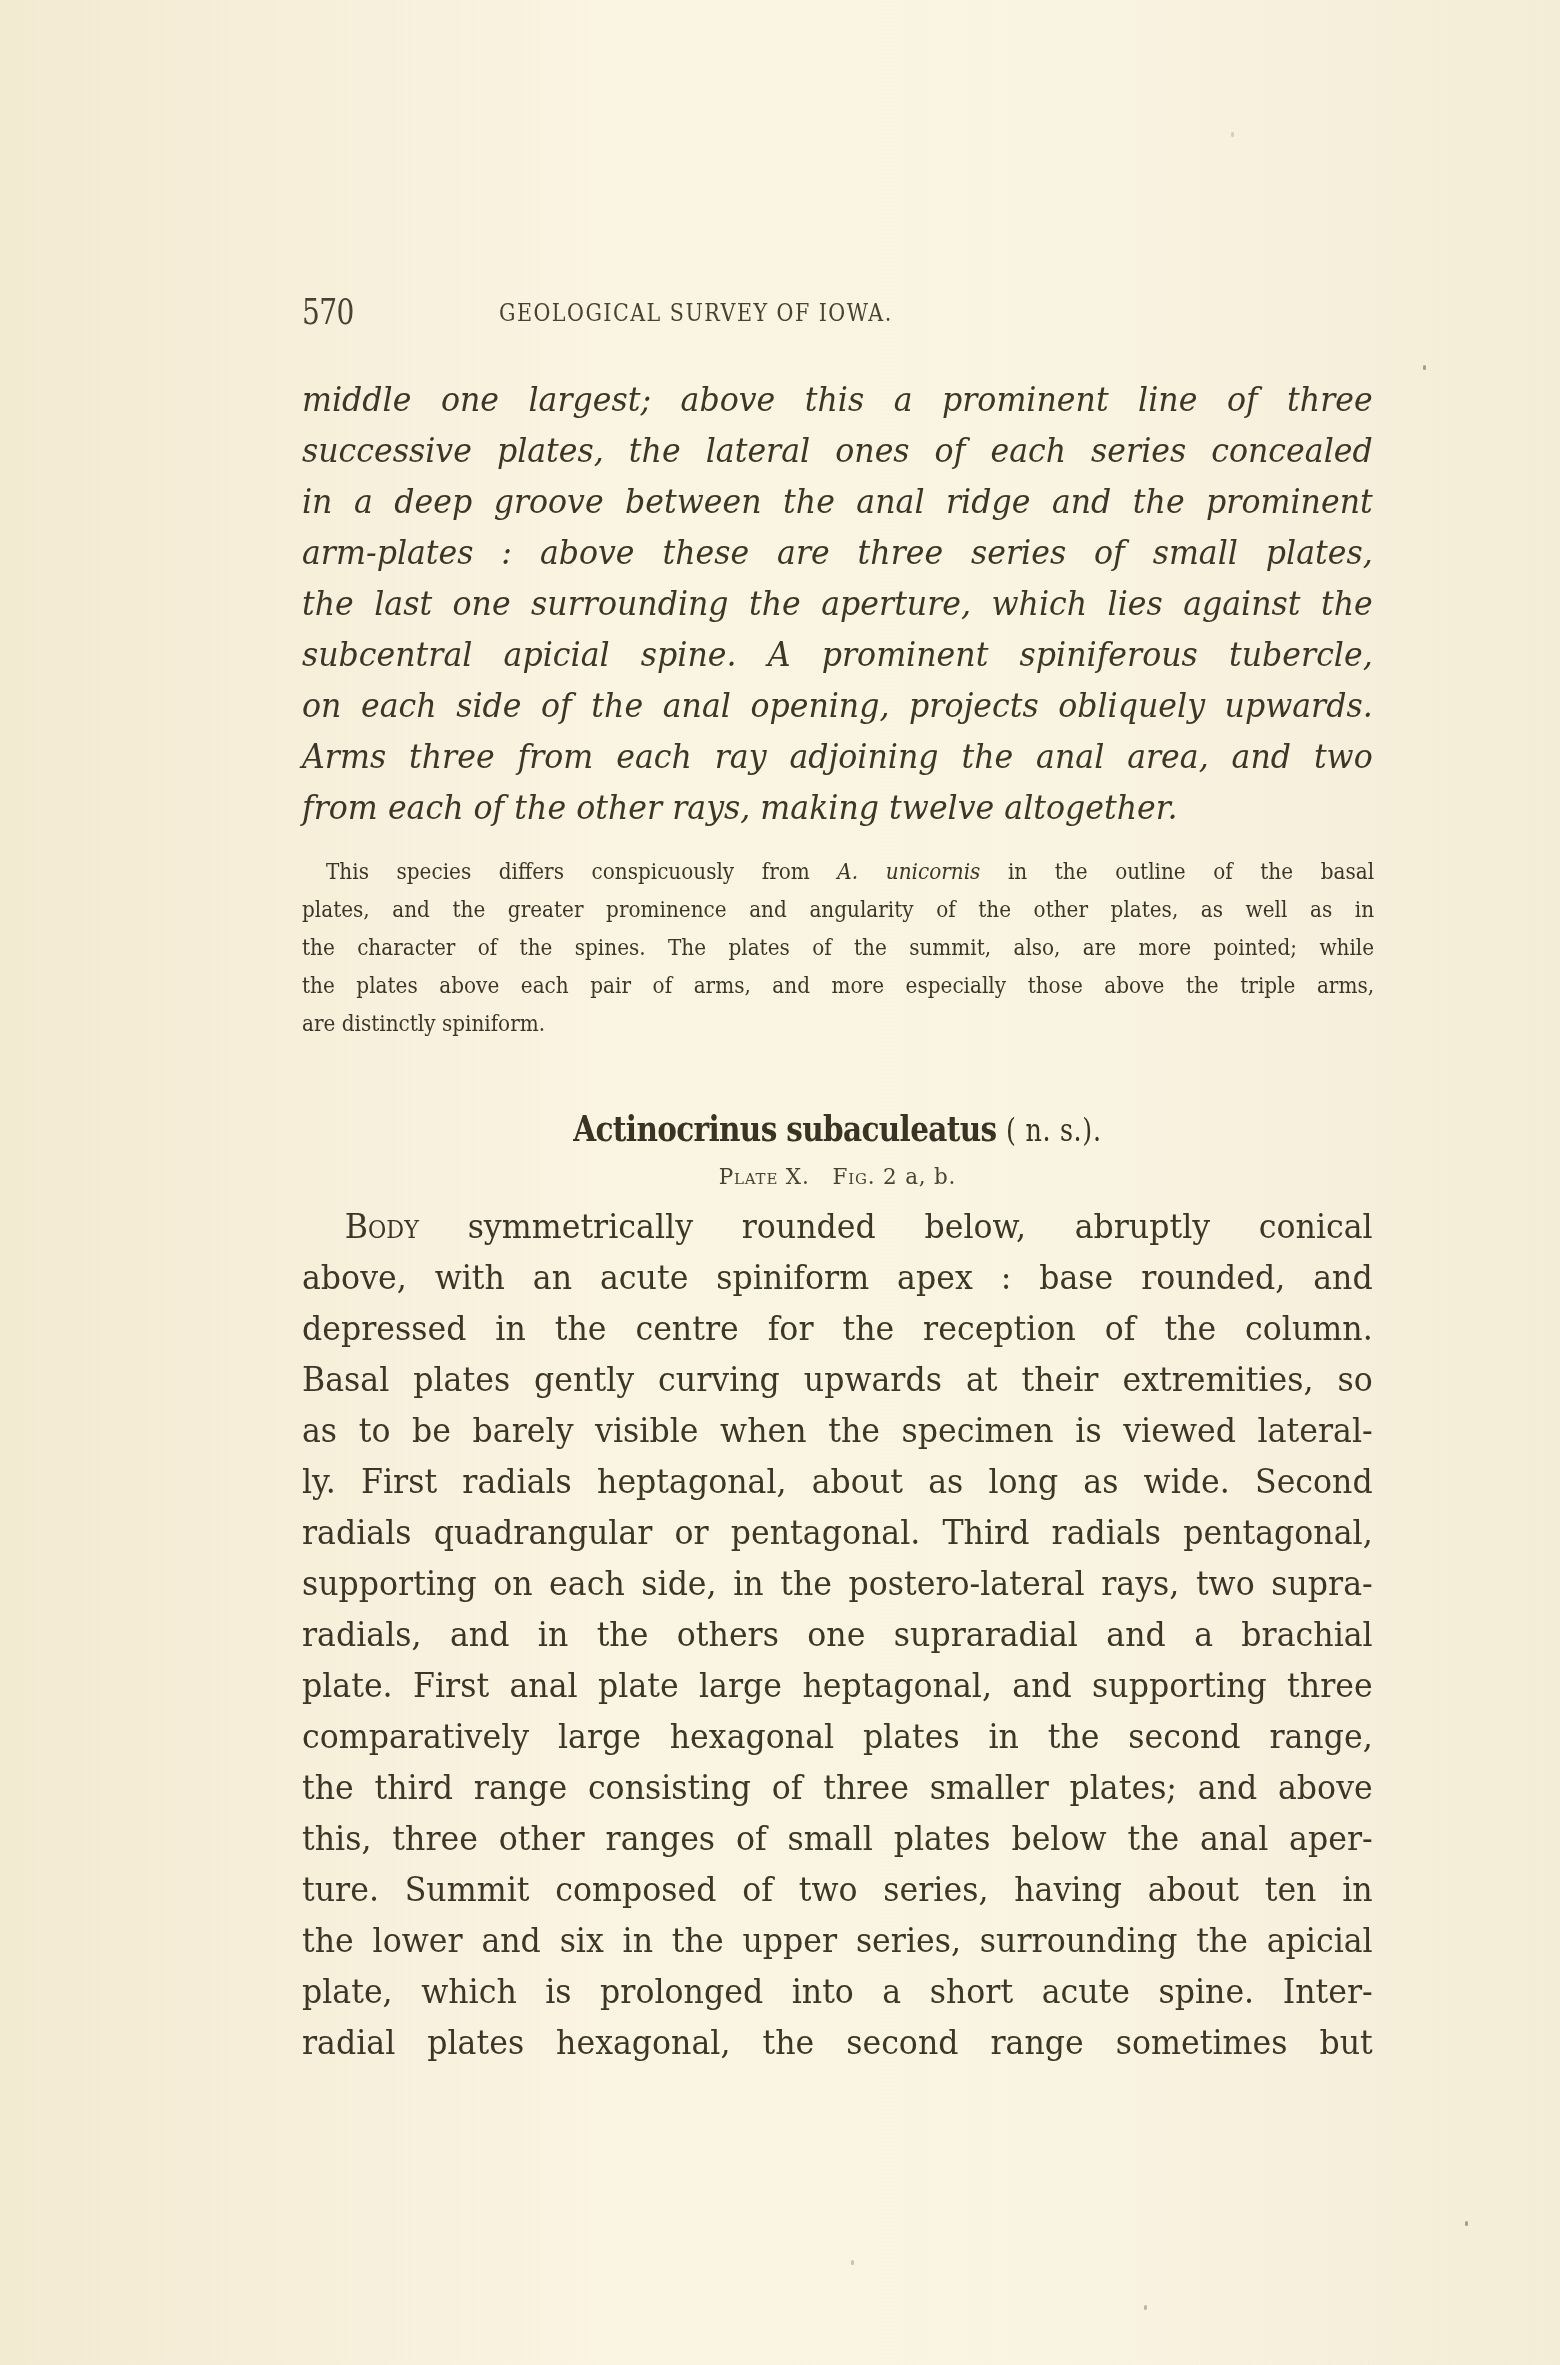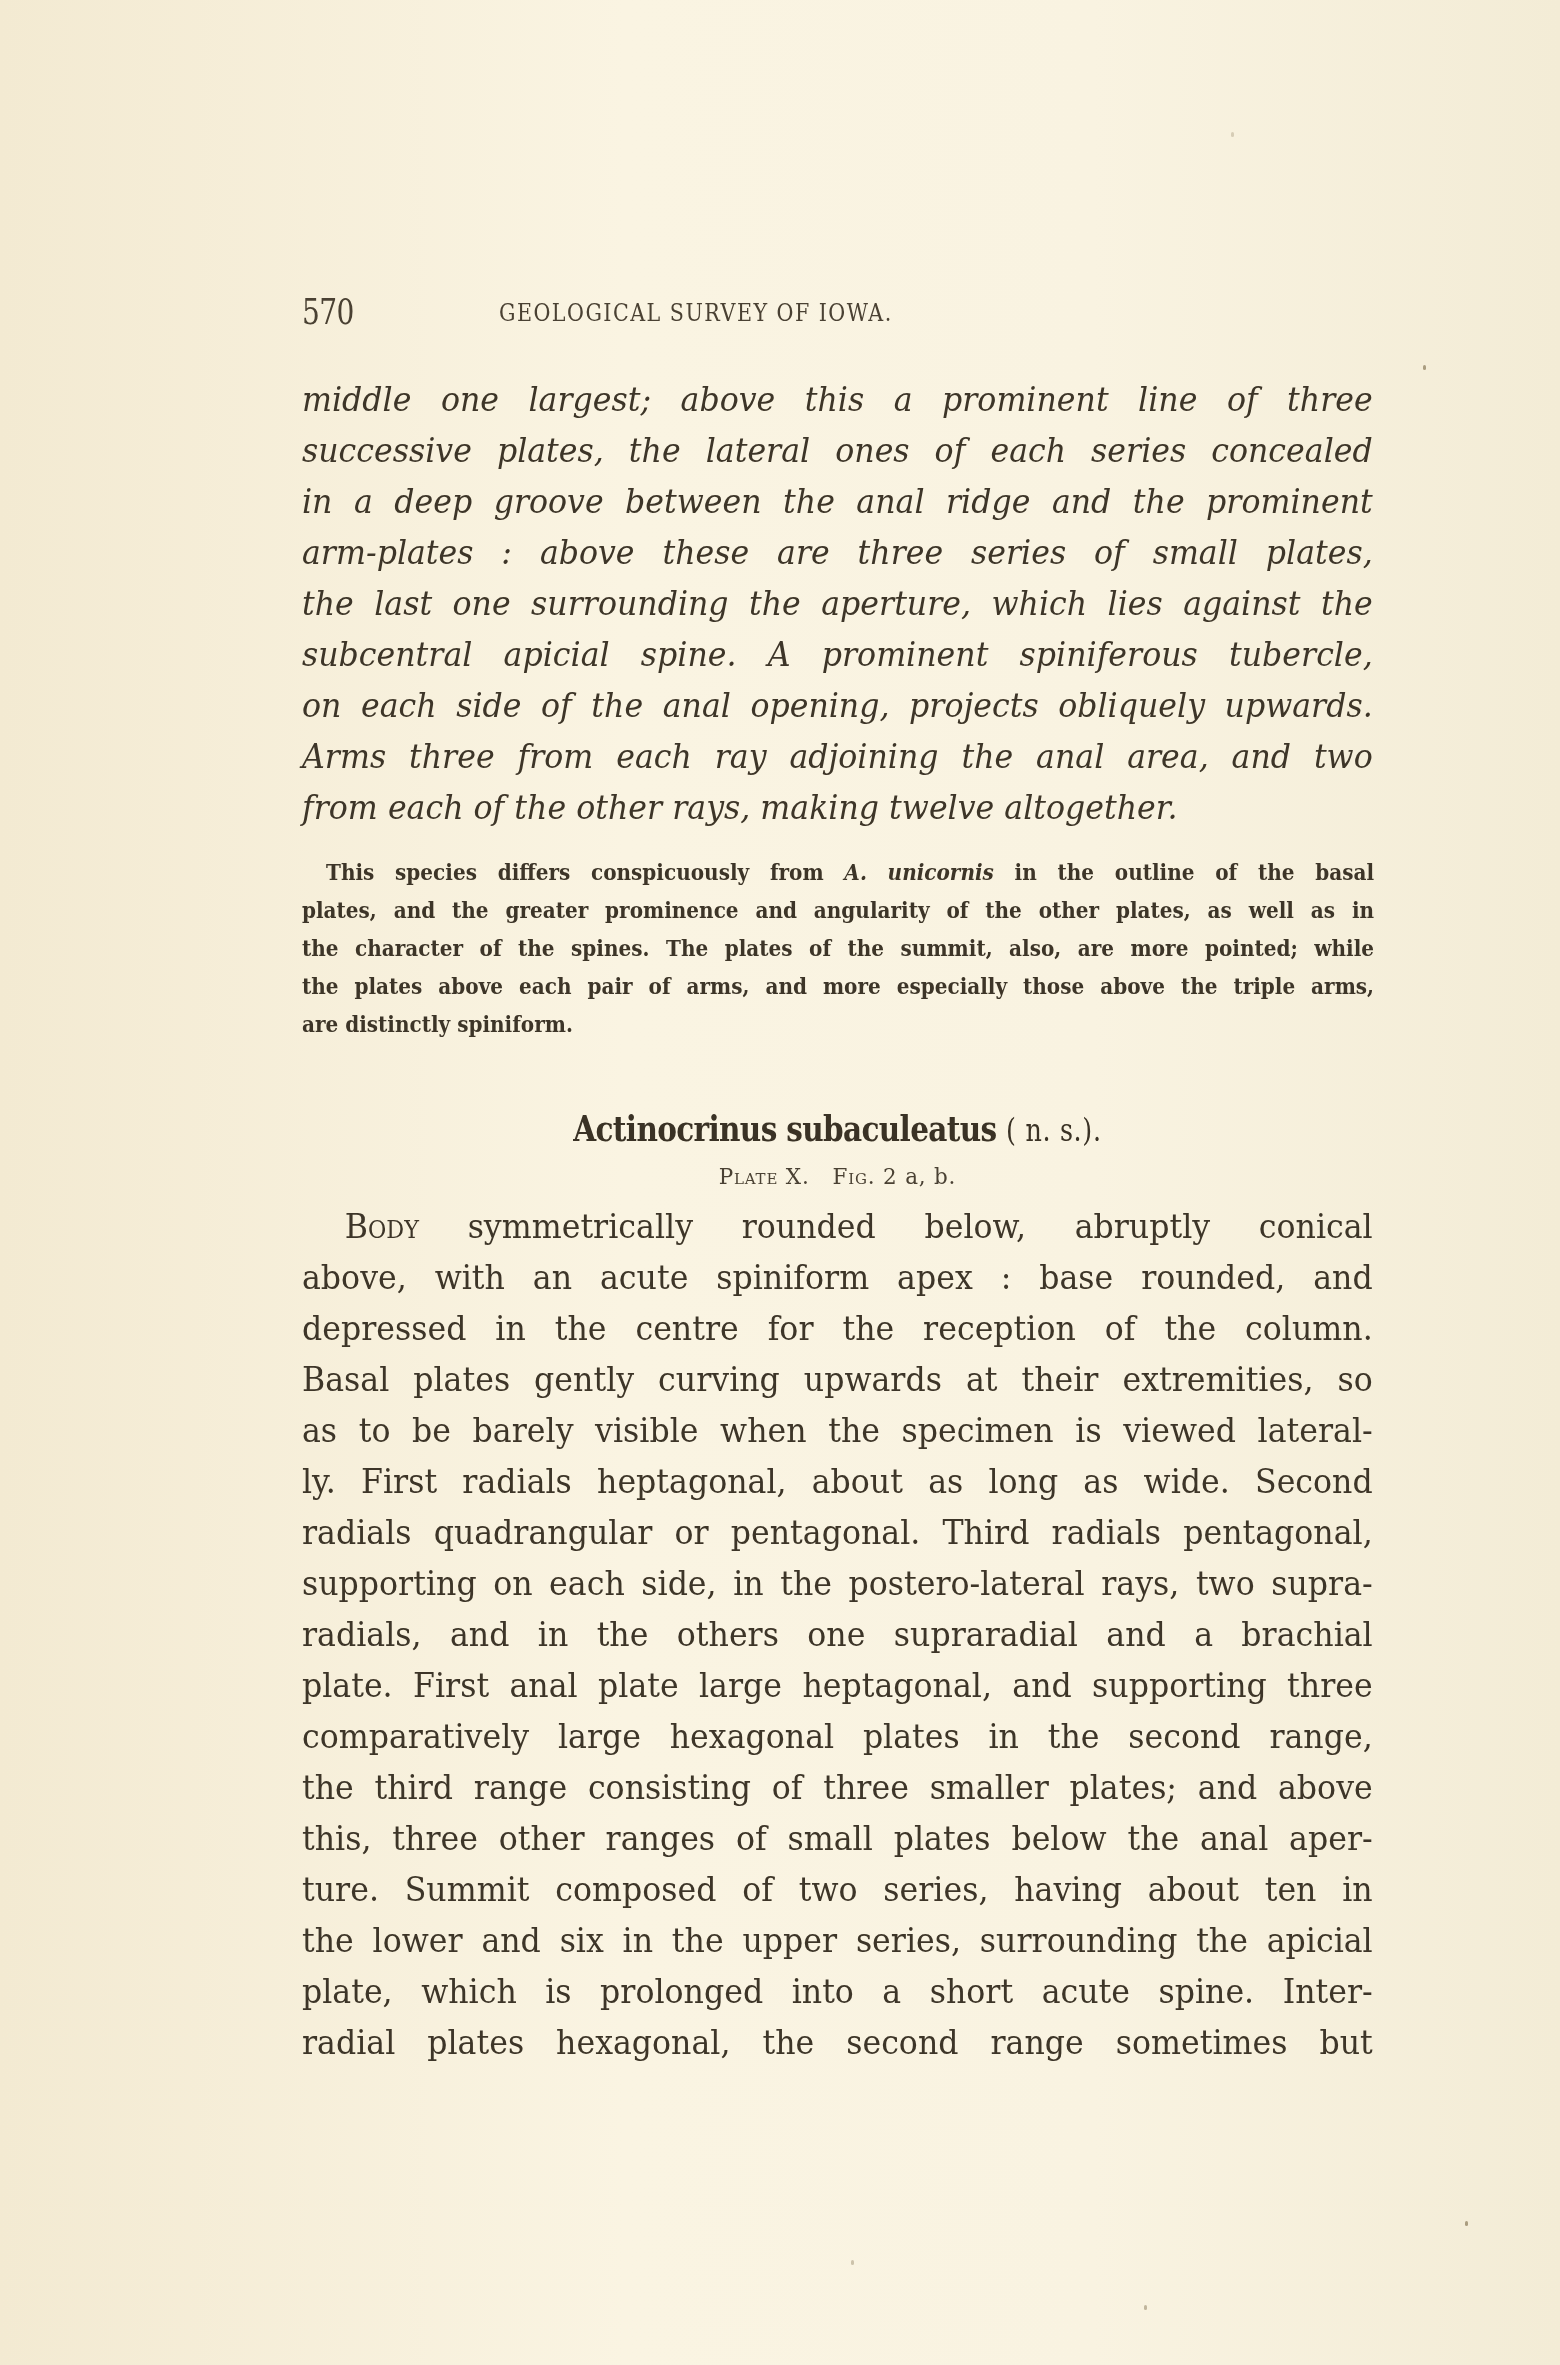--- a/index.html
+++ b/index.html
@@ -55,21 +55,20 @@
       transform: scaleX(0.93);
       transform-origin: left top;
       width: 107.5%;
     }
     .body-text p.last {
       text-align-last: left;
     }
     .para1 { margin-top: 33px; font-style: italic; }
     .small-text {
       margin-top: 20px;
-      font-weight: bold;
     }
     .small-text p {
       margin: 0;
       font-size: 22px;
       line-height: 38px;
       text-align: justify;
       text-align-last: justify;
       white-space: nowrap;
       transform: scaleX(0.91);
       transform-origin: left top;

